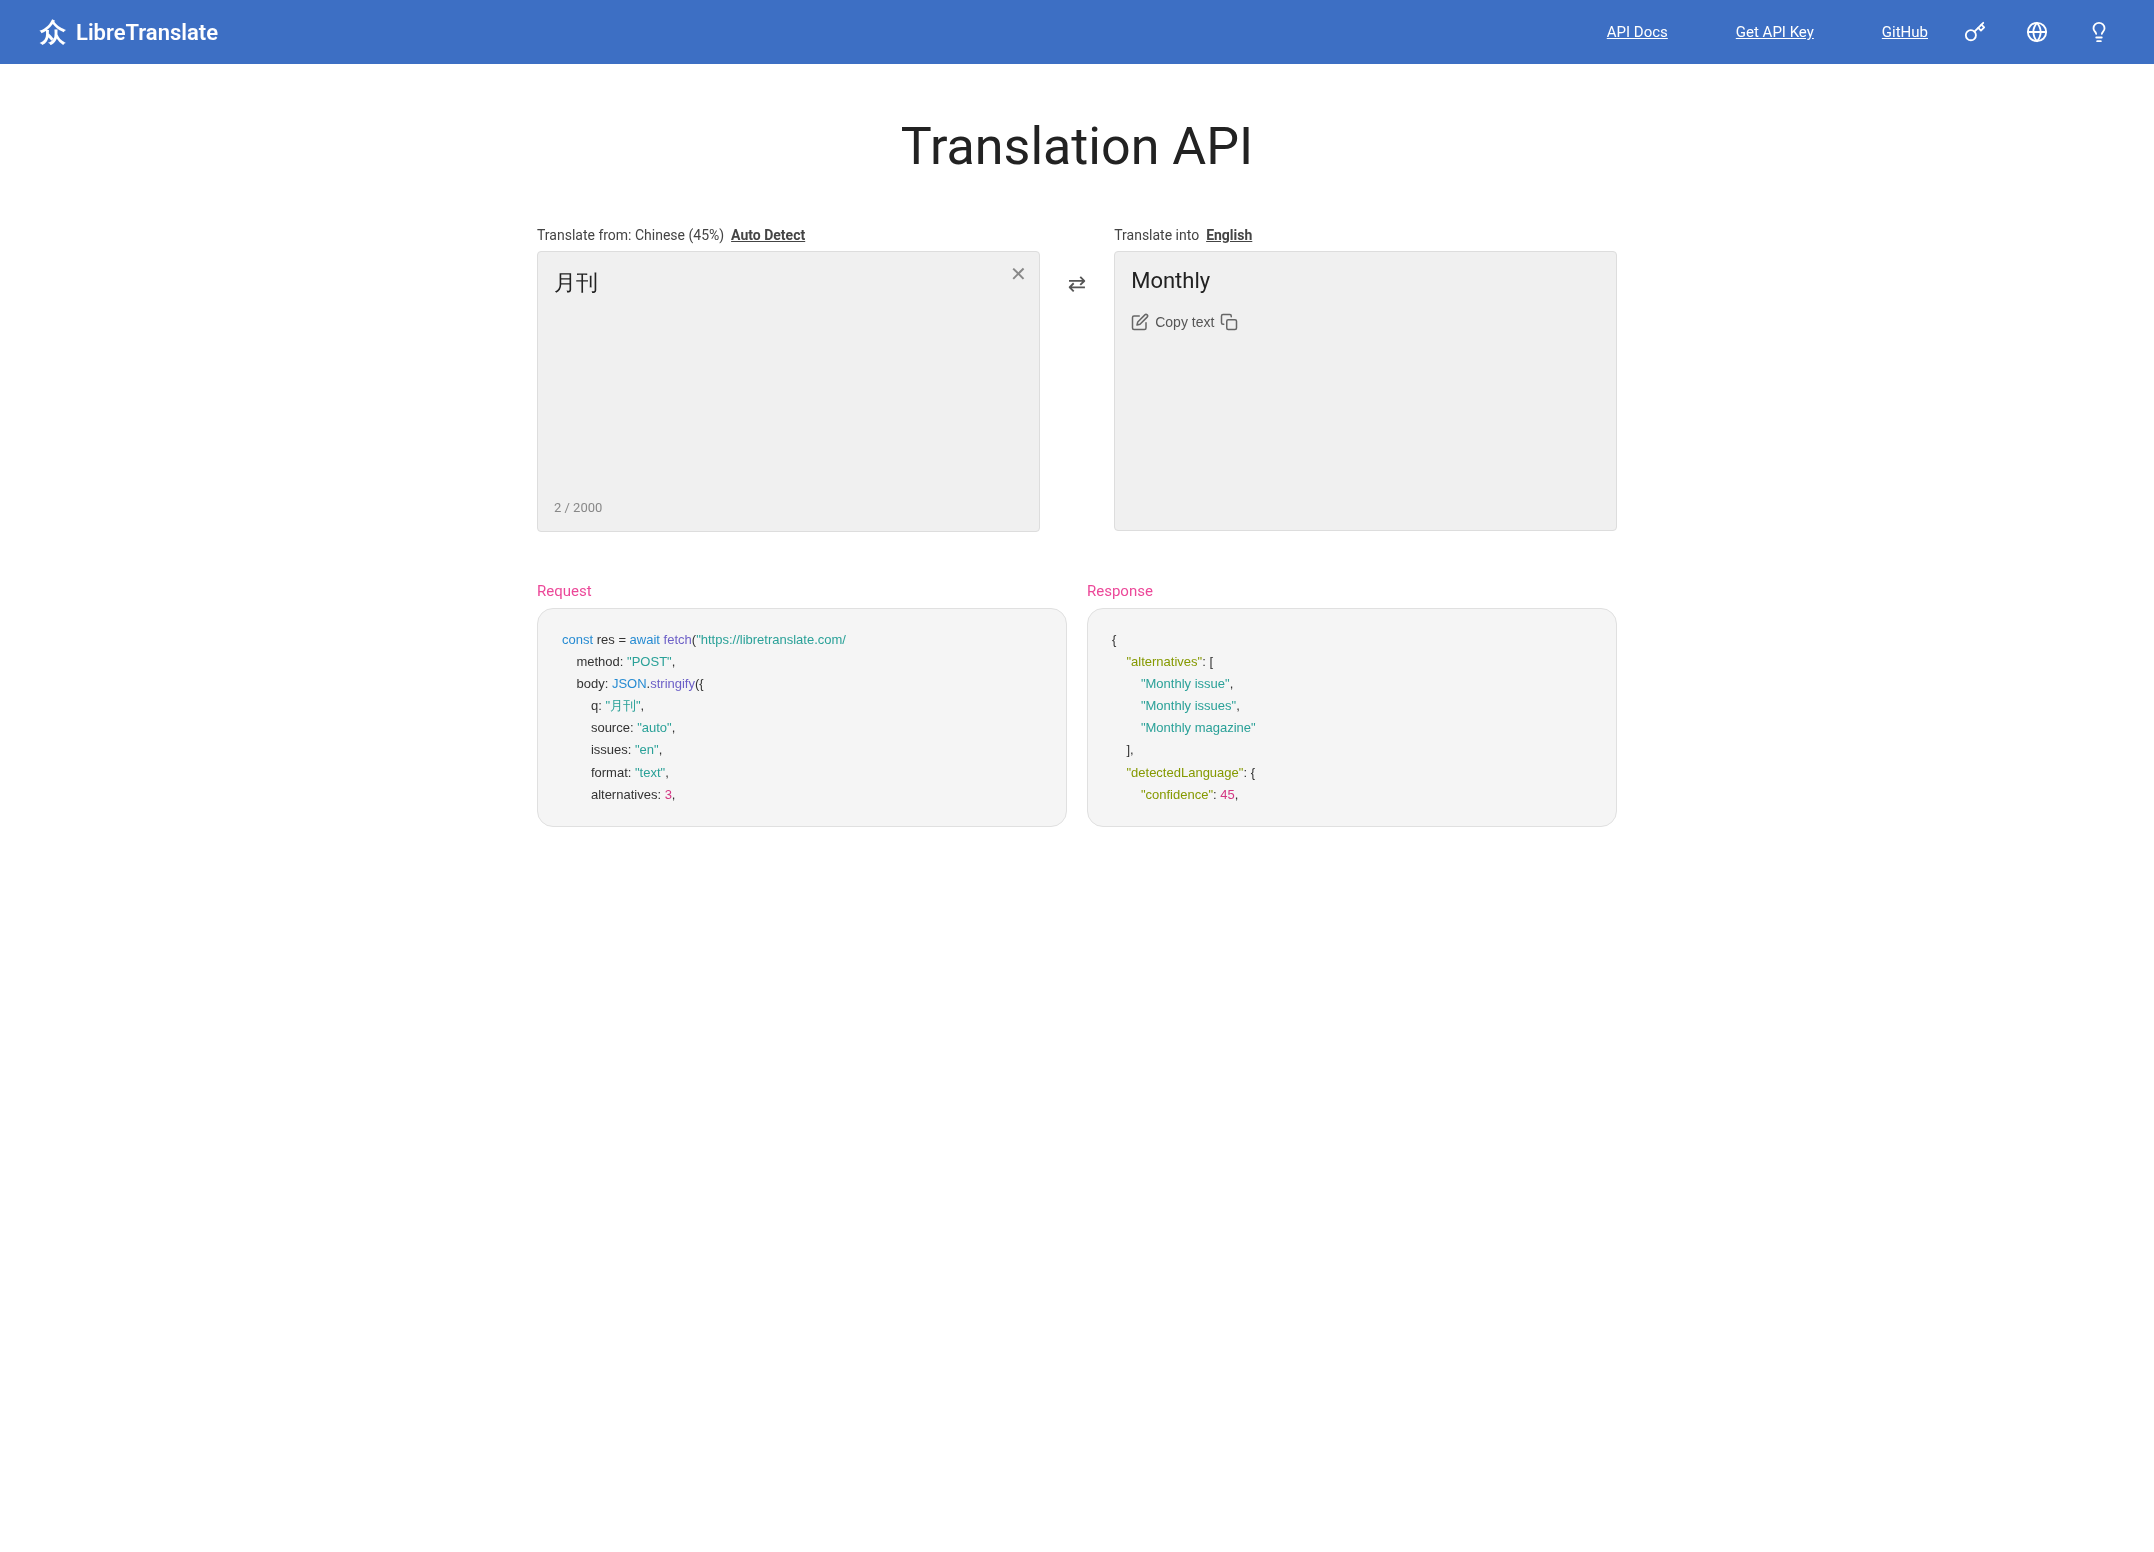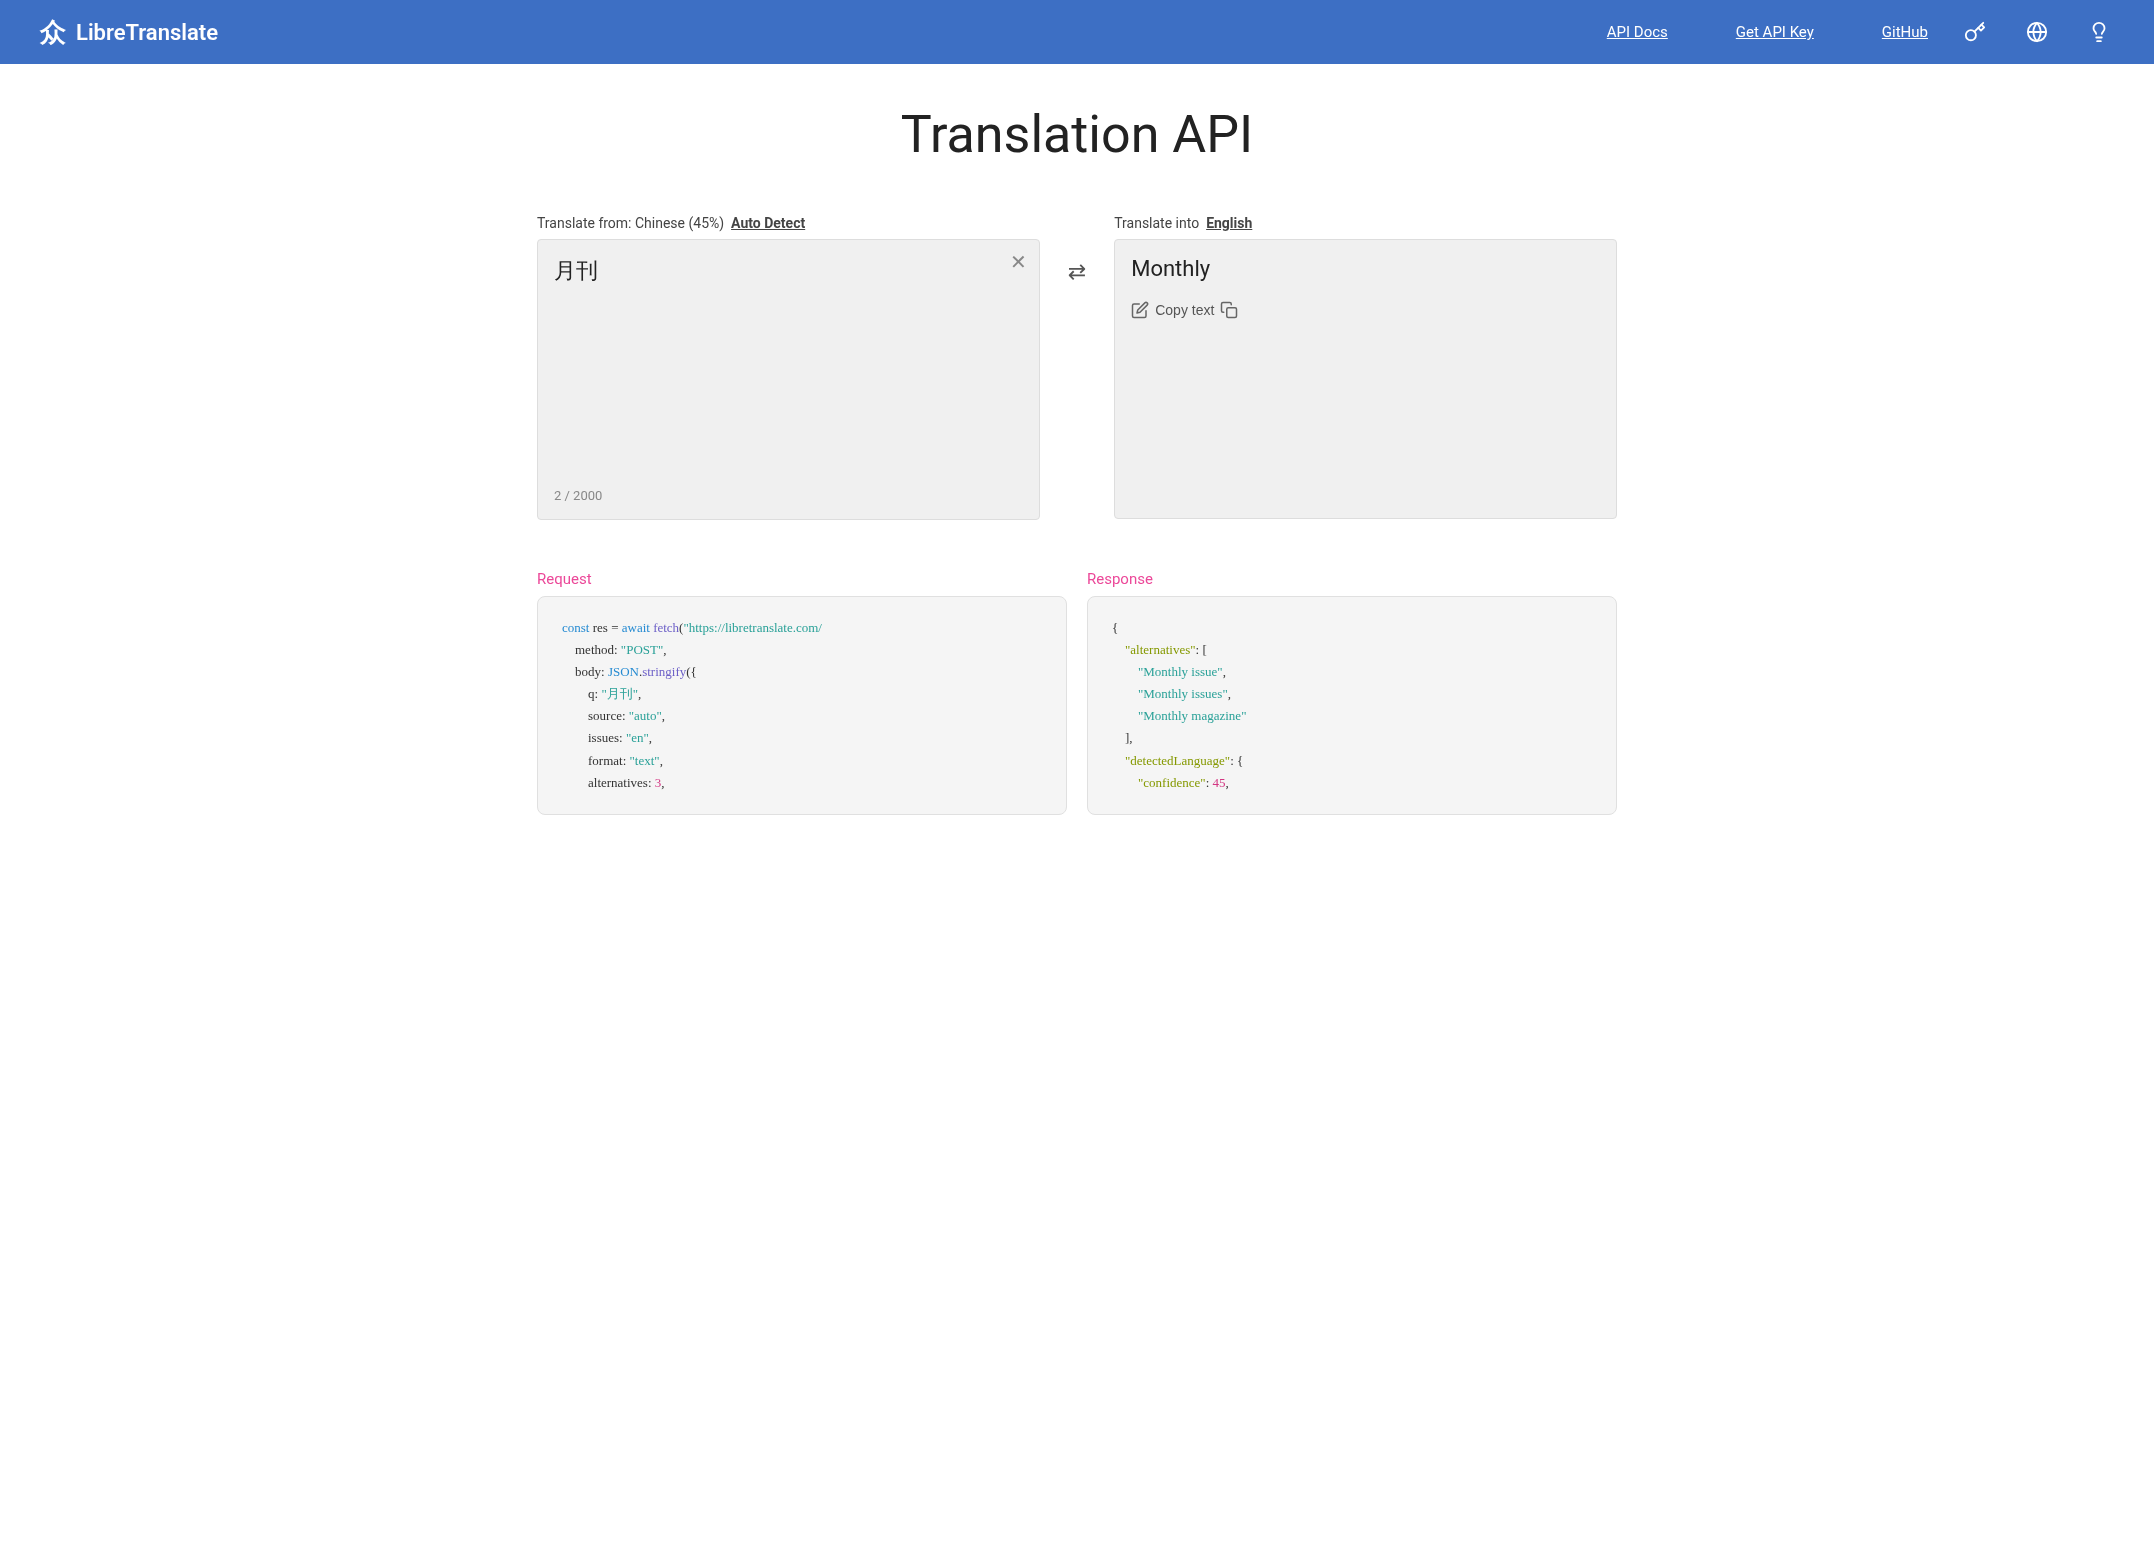--- a/index.html
+++ b/index.html
@@ -59,21 +59,21 @@
       cursor: pointer;
       font-size: 20px;
       display: flex;
       align-items: center;
       padding: 4px;
     }
 
     
     .main-content {
       max-width: 1200px;
-      margin: 0 auto;
+      margin: 12px auto;
       padding: 40px 60px;
     }
 
     .page-title {
       text-align: center;
       font-size: 52px;
       font-weight: 400;
       color: #222;
       margin-bottom: 50px;
     }
@@ -183,23 +183,23 @@
 
     .code-label {
       font-size: 15px;
       color: #ec4899;
       margin-bottom: 8px;
     }
 
     .code-block {
       background: #f5f5f5;
       border: 1px solid #e0e0e0;
-      border-radius: 8px;
+      border-radius: 16px;
       padding: 20px 24px;
-      font-family: Liberation Serif, serif;
+      font-family: Liberation Sans, sans-serif;
       font-size: 13px;
       line-height: 1.7;
       overflow-x: auto;
       min-height: 200px;
     }
 
     
     .c-blue { color: #268bd2; }
     .c-purple { color: #6c5fc7; }
     .c-green { color: #2aa198; }

